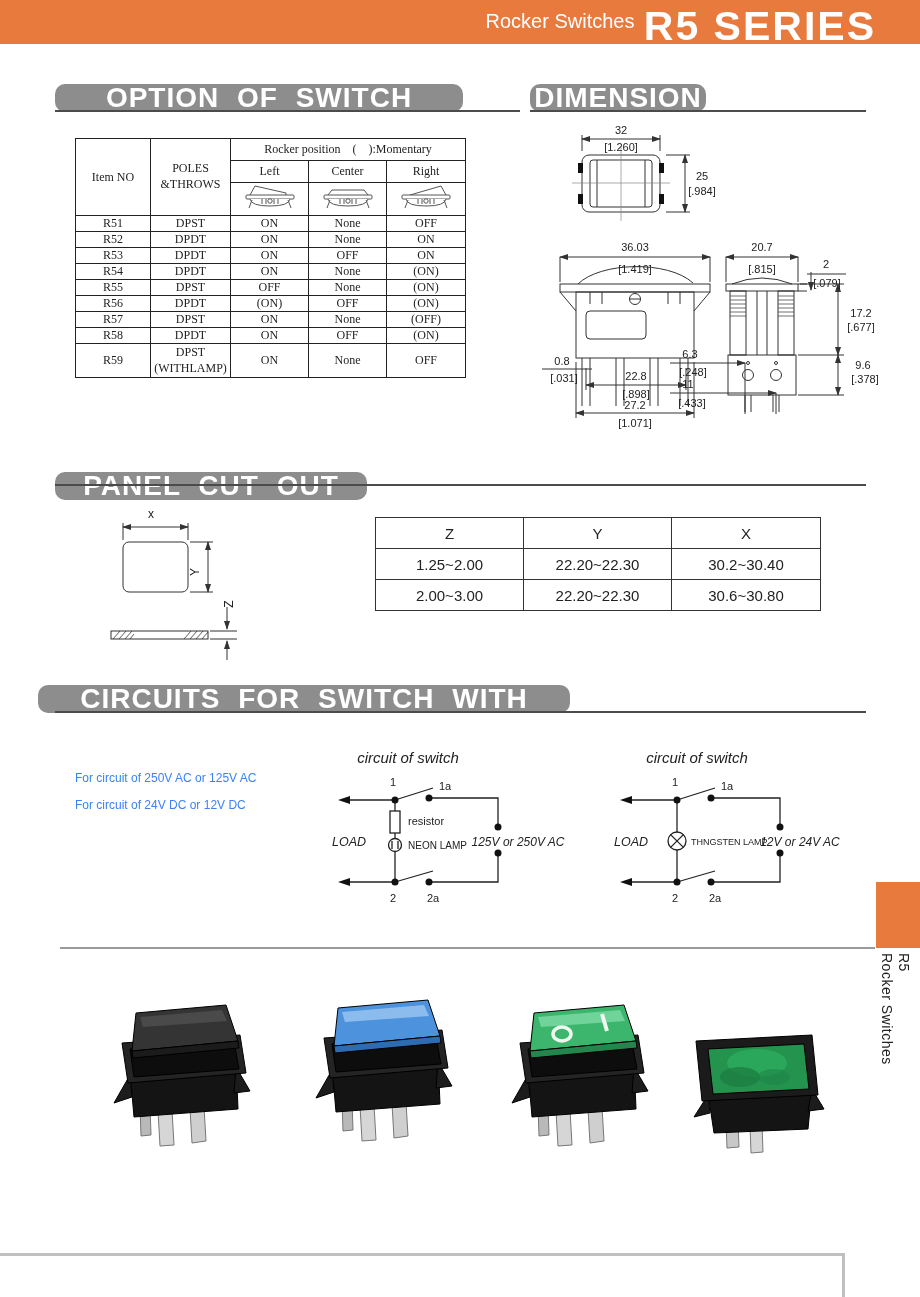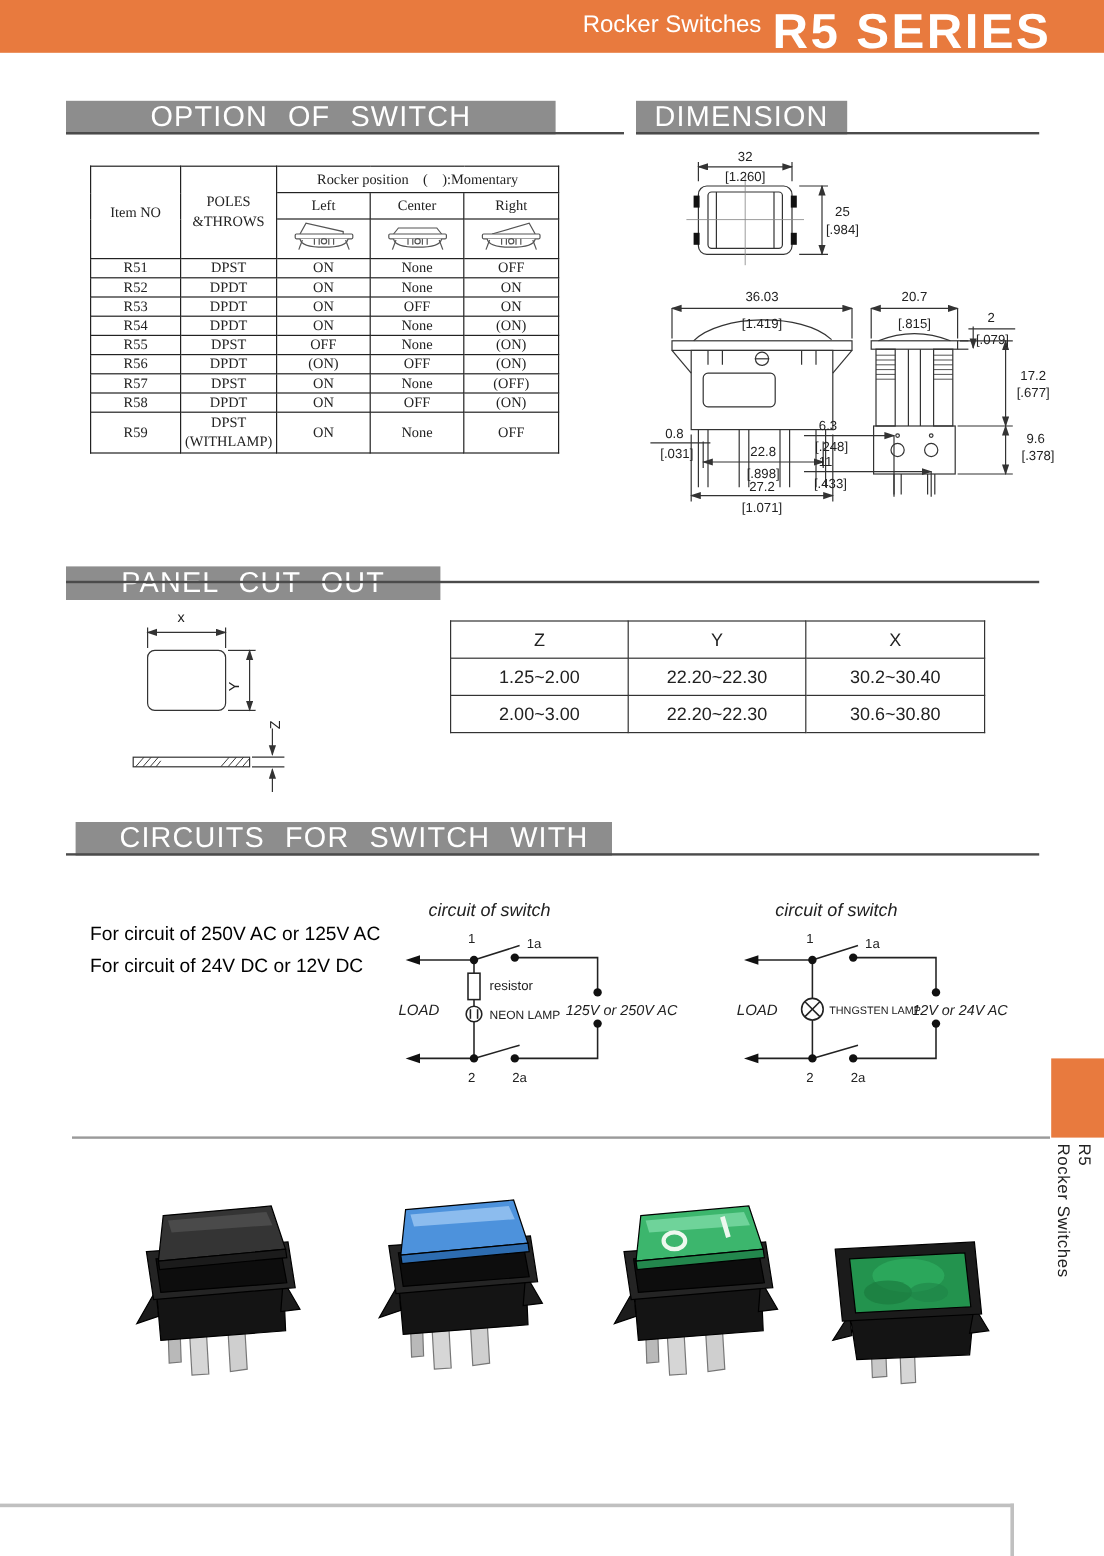--- a/index.html
+++ b/index.html
@@ -2,32 +2,32 @@
 <html><head>
 <meta charset="utf-8">
 <style>
   html,body{margin:0;padding:0;background:#fff;}
   .page{position:relative;width:920px;height:1297px;background:#ffffff;overflow:hidden;
         font-family:"Liberation Sans",sans-serif;color:#222;}
   .abs{position:absolute;}
   .topbar{left:0;top:0;width:920px;height:44px;background:#e87a3e;}
   .topcat{left:430px;top:10px;width:260px;text-align:center;color:#fff;font-size:20px;}
   .topseries{right:44px;top:3px;color:#fff;font-size:41px;font-weight:bold;letter-spacing:2px;}
-  .secbar{height:28px;background:#8d8d8d;color:#fff;font-weight:normal;font-size:24px;
-          text-align:center;line-height:28px;letter-spacing:1px;word-spacing:9px;}
+  .secbar{height:28px;background:#8d8d8d;color:#fff;font-weight:bold;font-size:28px;
+          text-align:center;line-height:28px;letter-spacing:1px;word-spacing:9px;border-radius:10px;}
   .secline{height:2px;background:#4b4b4b;}
   table{border-collapse:collapse;}
   .ftable{left:75px;top:138px;width:390px;table-layout:fixed;
           font-family:"Liberation Serif",serif;font-size:12px;text-align:center;}
   .ftable td{border:1px solid #222;padding:0;overflow:hidden;}
   .ftable .pre{white-space:pre;margin-top:16px;}
   .ftable .ml{white-space:pre-line;line-height:1.3;}
   .ptable{left:375px;top:517px;width:445px;table-layout:fixed;font-size:15px;text-align:center;}
   .ptable td{border:1px solid #333;padding:0;height:30px;}
-  .notes{left:75px;top:765px;font-size:16px;line-height:27px;color:#000000;}
+  .notes{left:75px;top:765px;font-size:12px;line-height:27px;color:#3b82f6;}
   .divline{left:60px;top:947px;width:815px;height:2px;background:#9a9a9a;}
   .sidetab{left:876px;top:882px;width:44px;height:66px;background:#e87a3e;}
   .vtext{left:878px;top:953px;writing-mode:vertical-rl;font-size:14px;line-height:17px;
          color:#222;letter-spacing:.5px;}
   .footer{left:0;top:1253px;width:842px;height:44px;border-top:3px solid #c0c0c0;border-right:3px solid #c0c0c0;background:#fff;}
   svg text{font-family:"Liberation Sans",sans-serif;fill:#222;stroke:none;}
   .it{font-style:italic;}
 </style>
 </head>
 <body>
@@ -38,21 +38,21 @@
     <div class="abs topcat">Rocker Switches</div>
     <div class="abs topseries">R5 SERIES</div>
   </div>
 
   <div class="abs secbar" style="left:55px;top:84px;width:408px;">OPTION OF SWITCH FUNCTION</div>
   <div class="abs secline" style="left:55px;top:110px;width:465px;"></div>
   <div class="abs secbar" style="left:530px;top:84px;width:176px;">DIMENSION</div>
   <div class="abs secline" style="left:530px;top:110px;width:336px;"></div>
   <div class="abs secbar" style="left:55px;top:472px;width:312px;">PANEL CUT OUT</div>
   <div class="abs secline" style="left:55px;top:484px;width:811px;"></div>
-  <div class="abs secbar" style="left:63px;top:685px;width:430px;padding-left:17px;">CIRCUITS FOR SWITCH WITH LAMP</div>
+  <div class="abs secbar" style="left:38px;top:685px;width:532px;">CIRCUITS FOR SWITCH WITH LAMP</div>
   <div class="abs secline" style="left:55px;top:711px;width:811px;"></div>
 
   <table class="abs ftable">
     <colgroup>
         <col style="width:75px">
         <col style="width:80px">
         <col style="width:78px">
         <col style="width:78px">
         <col style="width:79px">
       </colgroup>

